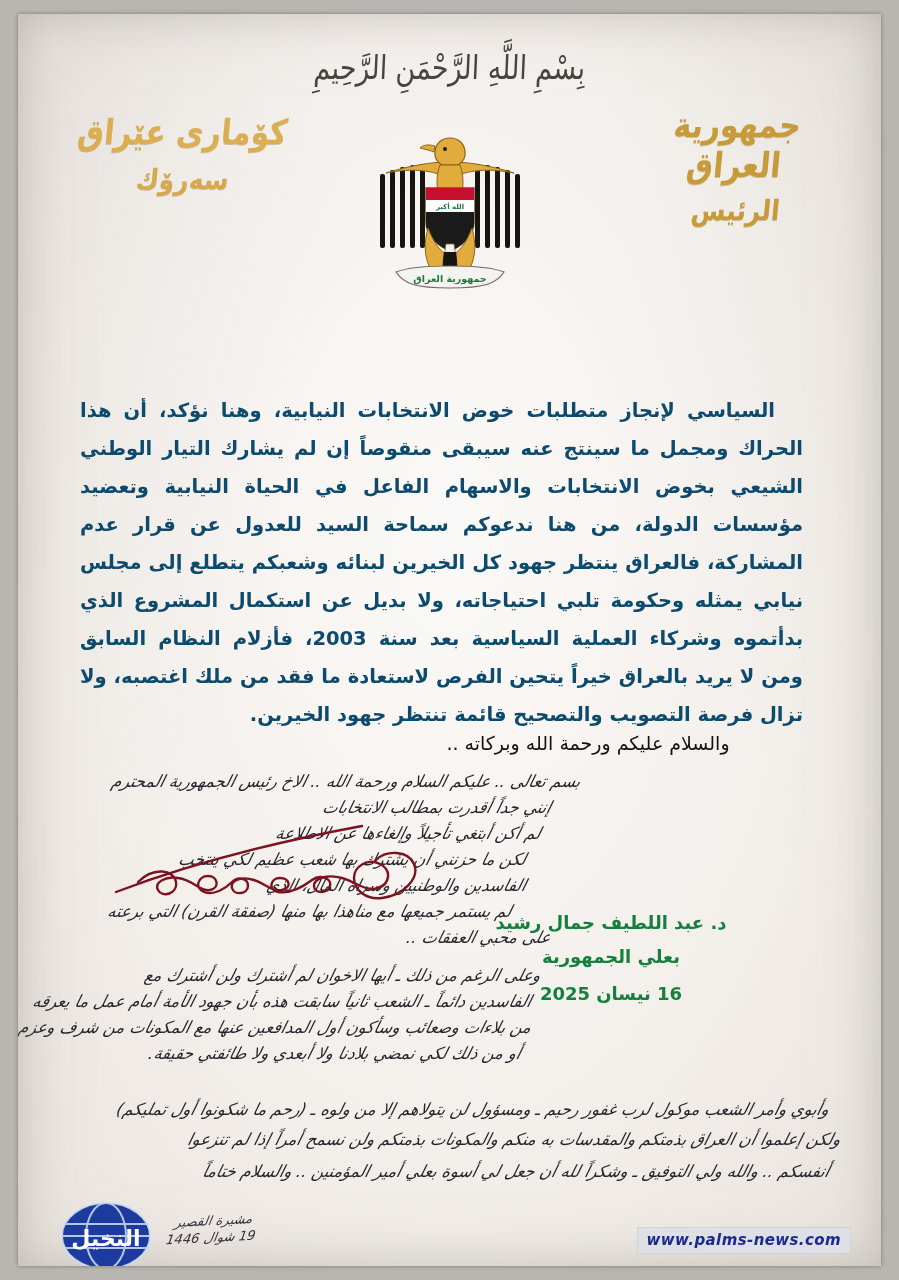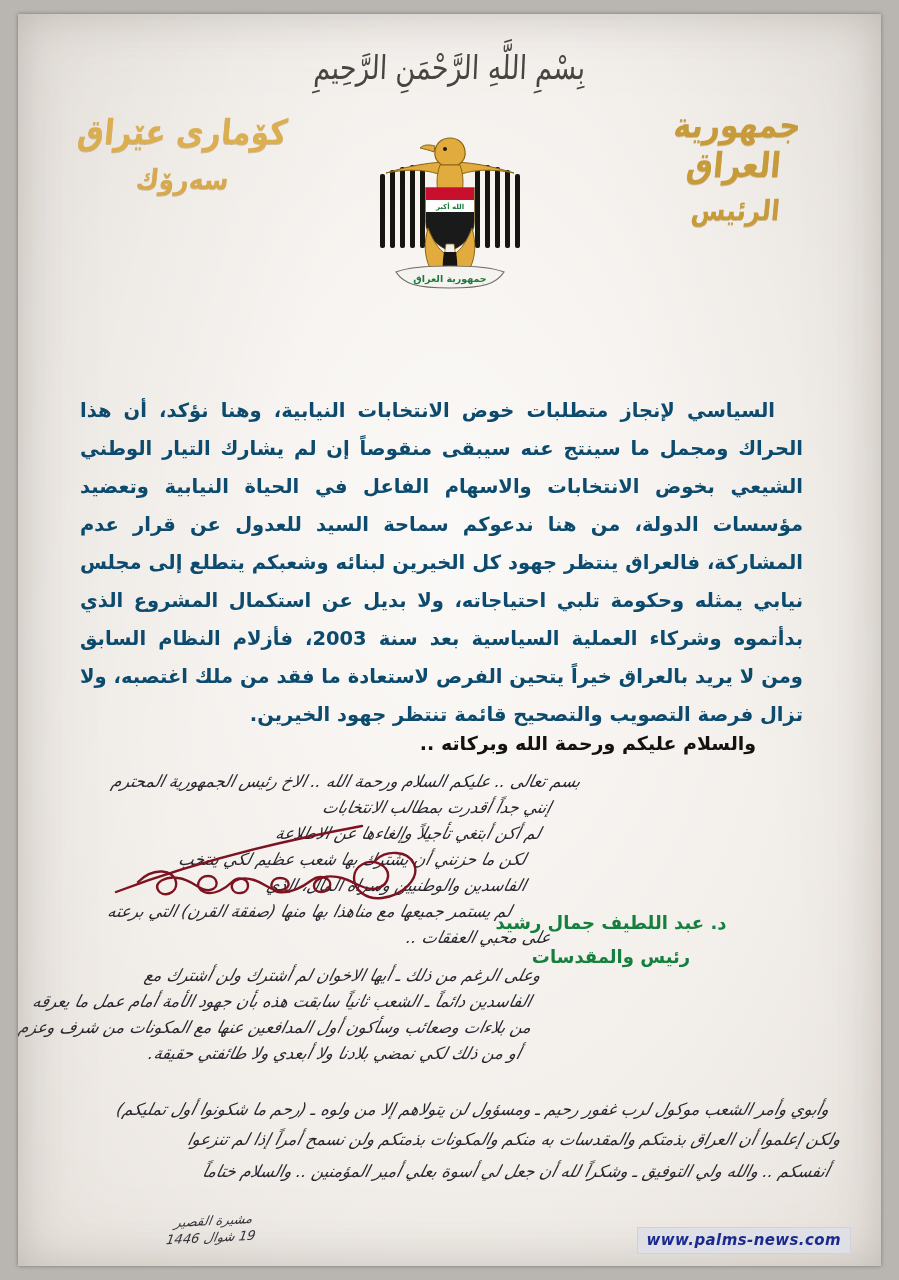--- a/index.html
+++ b/index.html
@@ -76,21 +76,21 @@
     color:#0c4a6e;
     text-align:justify;
     text-justify:inter-word;
     direction:rtl;
   }
   .body-text p{margin:0;text-indent:28px;}
   .salutation{
     position:absolute;
     right:78px; top:718px;
     font-family:"DejaVu Sans", sans-serif;
-    font-size:19px; font-weight:bold;
+    font-size:19px; font-weight:normal;
     color:#14110f;
     width:430px; text-align:center;
     direction:rtl;
   }
 
   
   .sig-block{
     position:absolute;
     right:60px; top:898px;
     width:420px;
@@ -232,23 +232,35 @@
   <div class="hw hw-l" style="right:350px; top:978px;">الفاسدين دائماً ـ الشعب ثانياً سابقت هذه بأن جهود الأمة أمام عمل ما يعرقه</div>
   <div class="hw hw-l" style="right:350px; top:1004px;">من بلاءات وصعائب وسأكون أول المدافعين عنها مع المكونات من شرف وعزم</div>
   <div class="hw hw-l" style="right:360px; top:1030px;">أو من ذلك لكي نمضي بلادنا ولا أبعدي ولا طائفتي حقيقة.</div>
 
   <div class="hw hw-l" style="right:52px; top:1086px;">وأبوي وأمر الشعب موكول لرب غفور رحيم ـ ومسؤول لن يتولاهم إلا من ولوه ـ (رحم ما شكونوا أول تمليكم)</div>
   <div class="hw hw-l" style="right:40px; top:1116px;">ولكن إعلموا أن العراق بذمتكم والمقدسات به منكم والمكونات بذمتكم ولن نسمح أمراً إذا لم تنزعوا</div>
   <div class="hw hw-l" style="right:52px; top:1148px;">أنفسكم .. والله ولي التوفيق ـ وشكراً لله أن جعل لي أسوة بعلي أمير المؤمنين .. والسلام ختاماً</div>
 
   <div class="sig-block">
     <div class="sig-name">د. عبد اللطيف جمال رشيد</div>
-    <div class="sig-title">رئيس والمقدسات</div>
-  </div>
-
+    <div class="sig-title">بعلي الجمهورية</div>
+    <div class="sig-date">16 نيسان 2025</div>
+  </div>
+
+  <div class="globe-logo">
+    <svg viewBox="0 0 112 76" xmlns="http://www.w3.org/2000/svg">
+      <ellipse cx="52" cy="38" rx="44" ry="33" fill="#1d3a9e"></ellipse>
+      <g stroke="#cfe0f5" stroke-width="2" fill="none" opacity=".85">
+        <ellipse cx="52" cy="38" rx="44" ry="33"></ellipse>
+        <ellipse cx="52" cy="38" rx="20" ry="33"></ellipse>
+        <path d="M10 26 H94 M8 38 H96 M10 50 H94"></path>
+      </g>
+      <text x="52" y="48" font-family="DejaVu Sans, sans-serif" font-size="22" fill="#ffffff" text-anchor="middle" font-weight="bold">النخيل</text>
+    </svg>
+  </div>
 
   <div class="stamp-hw">
     <div>مشيرة القصير</div>
     <div>19 شوال 1446</div>
   </div>
 
   <div class="url-badge">www.palms-news.com</div>
 
   <div class="edge-shadow"></div>
 </div>

